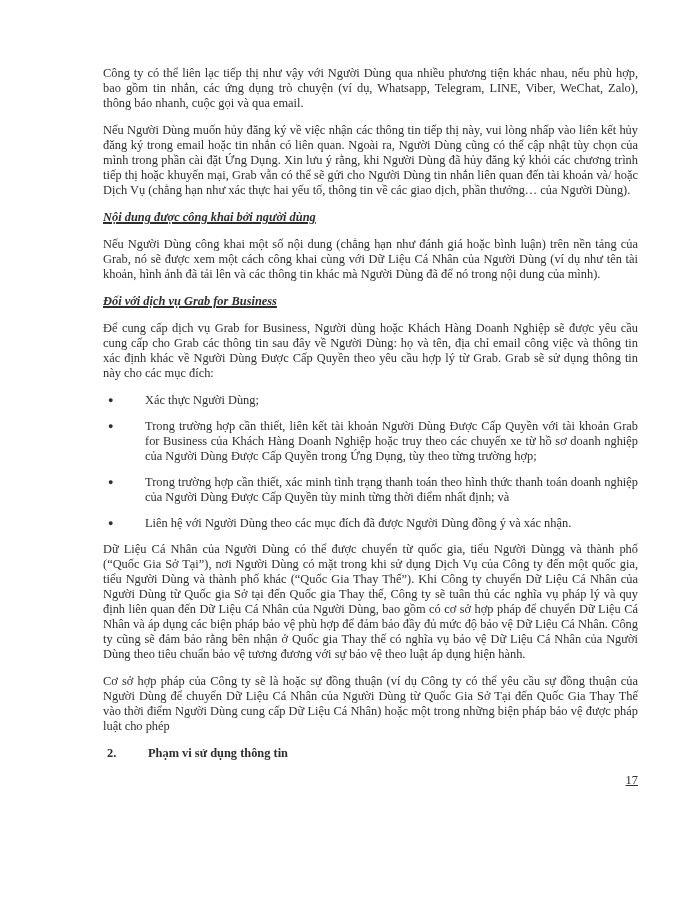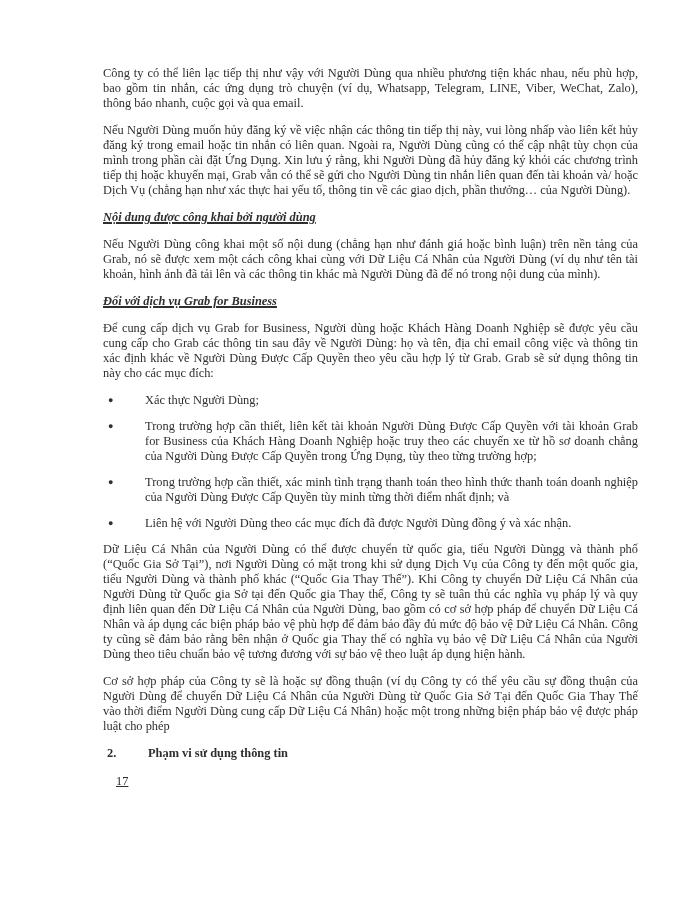--- a/index.html
+++ b/index.html
@@ -69,21 +69,22 @@
   .numbered-heading .num {
     flex: 0 0 45px;
     width: 45px;
     box-sizing: border-box;
     padding-left: 4px;
   }
   .numbered-heading .title {
     flex: 1 1 auto;
   }
   .page-number {
-    margin: 13px;
+    text-align: right;
+    margin: 0;
     text-decoration: underline;
   }
 </style>
 </head>
 <body>
 
 <div class="page">
   <div class="content">
 
     <p class="para">Công ty có thể liên lạc tiếp thị như vậy với Người Dùng qua nhiều phương tiện khác nhau, nếu phù hợp, bao gồm tin nhắn, các ứng dụng trò chuyện (ví dụ, Whatsapp, Telegram, LINE, Viber, WeChat, Zalo), thông báo nhanh, cuộc gọi và qua email.</p>
@@ -102,21 +103,21 @@
 
     <p class="para">Để cung cấp dịch vụ Grab for Business, Người dùng hoặc Khách Hàng Doanh Nghiệp sẽ được yêu cầu cung cấp cho Grab các thông tin sau đây về Người Dùng: họ và tên, địa chỉ email công việc và thông tin xác định khác về Người Dùng Được Cấp Quyền theo yêu cầu hợp lý từ Grab. Grab sẽ sử dụng thông tin này cho các mục đích:</p>
 
     <div class="bullet-list">
       <div class="bullet-row">
         <span class="bullet-glyph">●</span>
         <span class="bullet-text">Xác thực Người Dùng;</span>
       </div>
       <div class="bullet-row">
         <span class="bullet-glyph">●</span>
-        <span class="bullet-text">Trong trường hợp cần thiết, liên kết tài khoản Người Dùng Được Cấp Quyền với tài khoản Grab for Business của Khách Hàng Doanh Nghiệp hoặc truy theo các chuyến xe từ hồ sơ doanh chẳng của Người Dùng Được Cấp Quyền trong Ứng Dụng, tùy theo từng trường hợp;</span>
+        <span class="bullet-text">Trong trường hợp cần thiết, liên kết tài khoản Người Dùng Được Cấp Quyền với tài khoản Grab for Business của Khách Hàng Doanh Nghiệp hoặc truy theo các chuyến xe từ hồ sơ doanh nghiệp của Người Dùng Được Cấp Quyền trong Ứng Dụng, tùy theo từng trường hợp;</span>
       </div>
       <div class="bullet-row">
         <span class="bullet-glyph">●</span>
         <span class="bullet-text">Trong trường hợp cần thiết, xác minh tình trạng thanh toán theo hình thức thanh toán doanh nghiệp của Người Dùng Được Cấp Quyền tùy minh từng thời điểm nhất định; và</span>
       </div>
       <div class="bullet-row">
         <span class="bullet-glyph">●</span>
         <span class="bullet-text">Liên hệ với Người Dùng theo các mục đích đã được Người Dùng đồng ý và xác nhận.</span>
       </div>
     </div>

